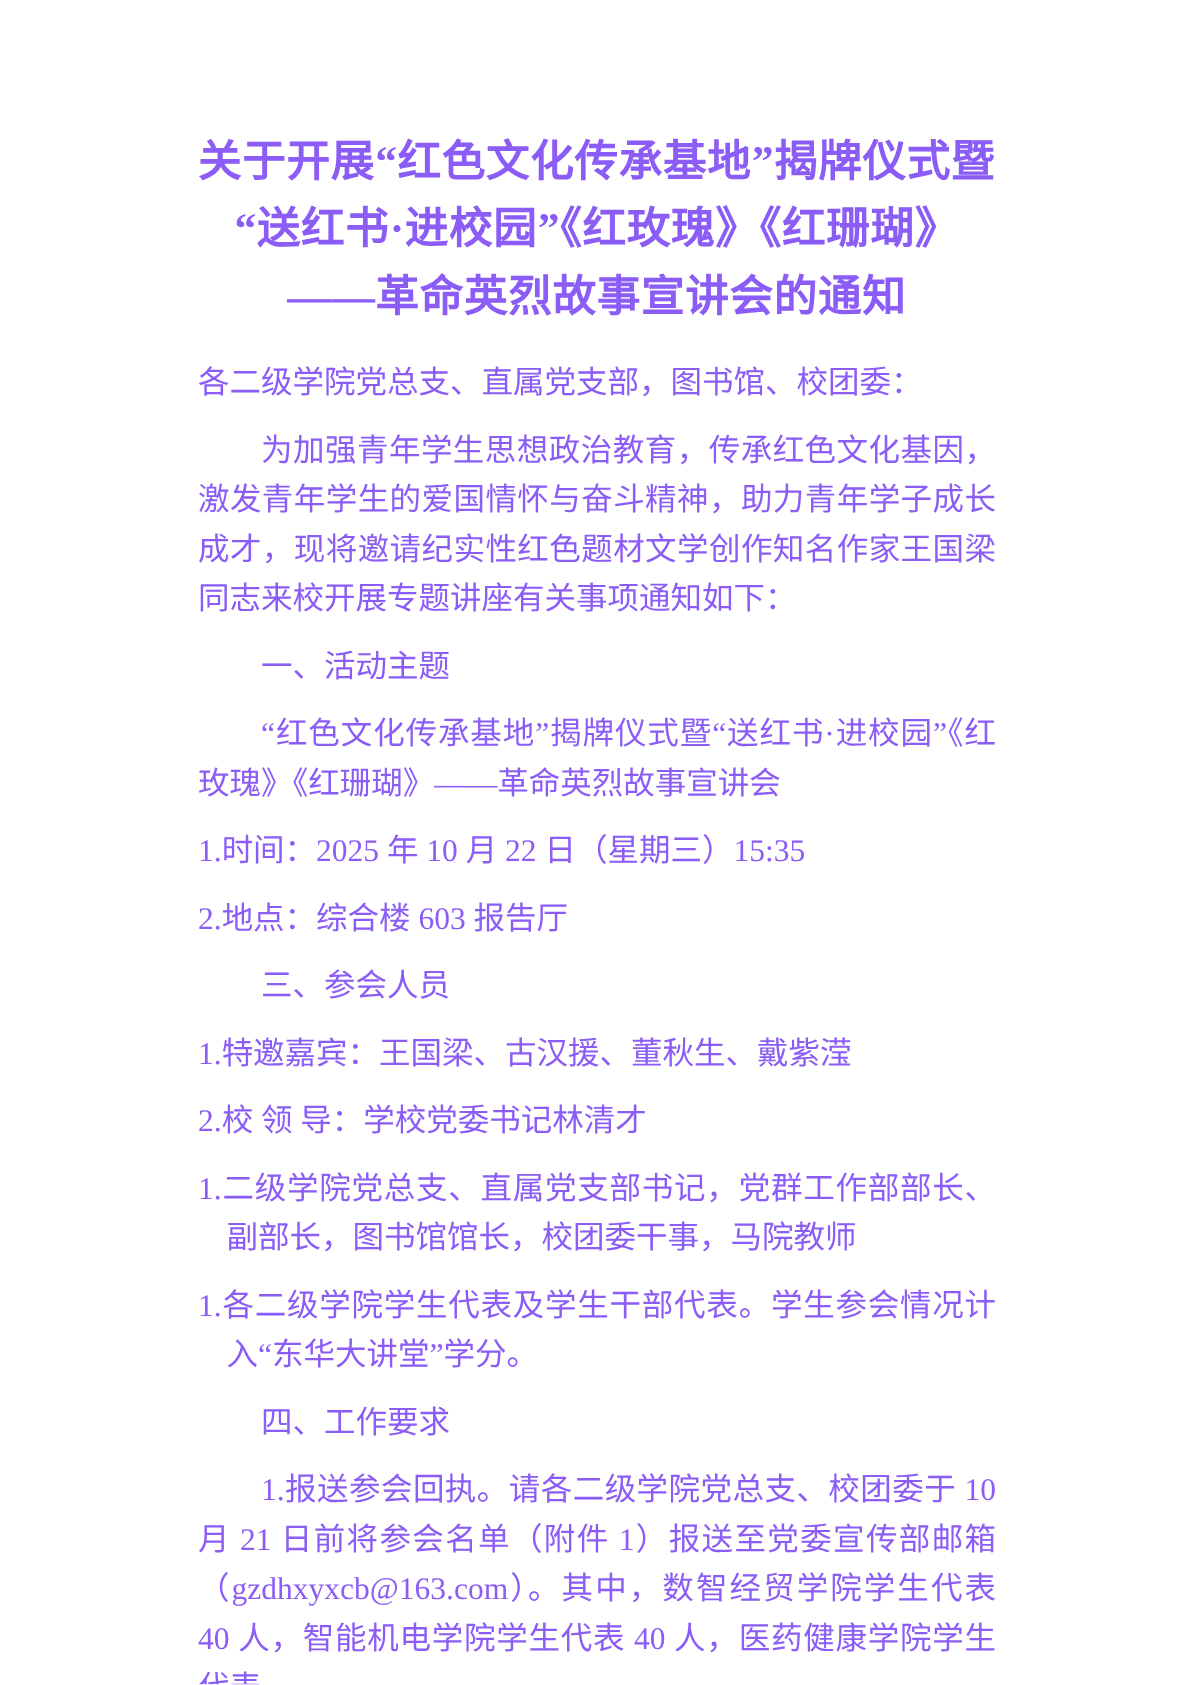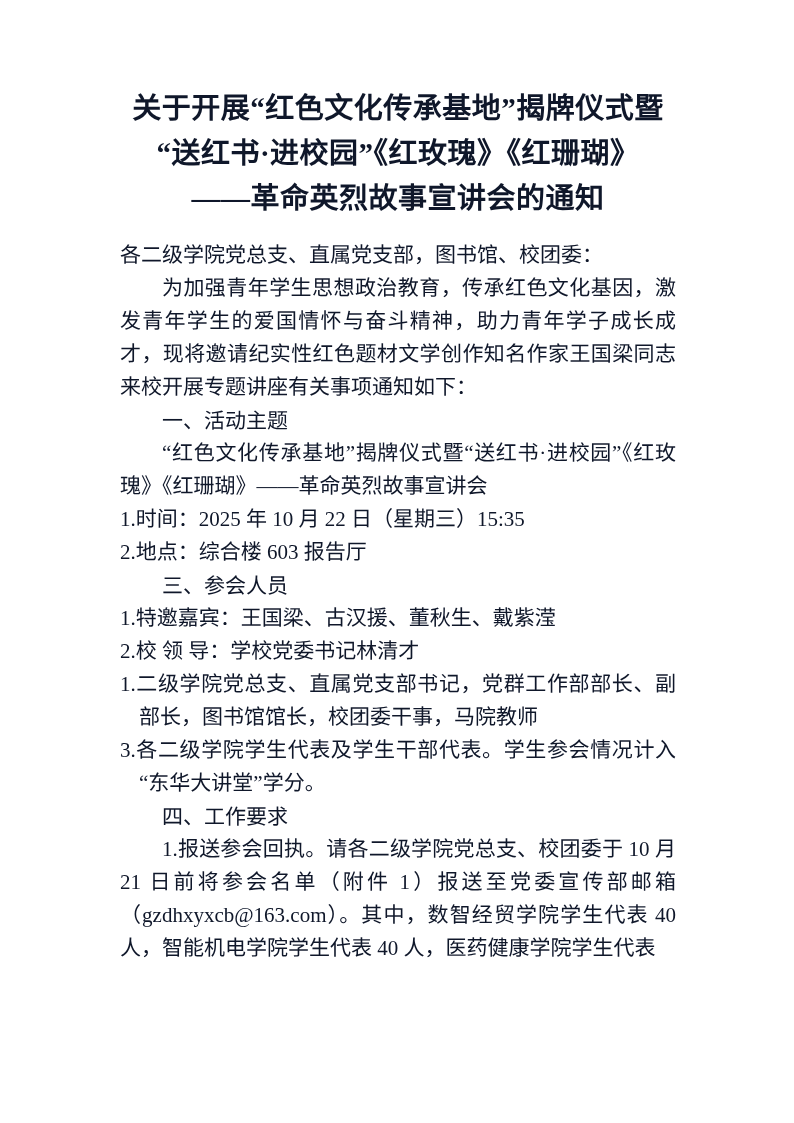--- a/index.html
+++ b/index.html
@@ -6,40 +6,40 @@
     margin: 0;
     padding: 0;
     background: #ffffff;
   }
   .page {
     width: 794px;
     height: 1123px;
     box-sizing: border-box;
     margin: 0 auto;
     background: #ffffff;
-    color: #0f172a;
+    color: #8b5cf6;
     padding: 86px 118px 40px 120px;
     overflow: hidden;
   }
   .doc-title {
     font-family: "Liberation Serif", "DejaVu Serif", serif;
     font-weight: 700;
     font-size: 29px;
     line-height: 45px;
     text-align: center;
     margin: 0 0 18px 0;
     letter-spacing: 0.5px;
   }
   .doc-body {
     font-family: "Liberation Serif", "DejaVu Serif", serif;
     font-size: 21px;
     line-height: 33px;
   }
   .doc-body p {
-    margin: 0;
+    margin: 12px;
     text-align: justify;
   }
   .indent {
     text-indent: 2em;
   }
   .sec-heading {
     font-family: "Liberation Sans", "DejaVu Sans", sans-serif;
     font-weight: 400;
     font-size: 21px;
     line-height: 33px;
@@ -73,19 +73,19 @@
     <p class="sec-heading">一、活动主题</p>
     <p class="indent">“红色文化传承基地”揭牌仪式暨“送红书·进校园”《红玫瑰》《红珊瑚》——革命英烈故事宣讲会</p>
 
     <p class="item">1.时间：2025 年 10 月 22 日（星期三）15:35</p>
     <p class="item">2.地点：综合楼 603 报告厅</p>
 
     <p class="sec-heading">三、参会人员</p>
     <p class="item">1.特邀嘉宾：王国梁、古汉援、董秋生、戴紫滢</p>
     <p class="item">2.校 领 导：学校党委书记林清才</p>
     <p class="item">1.二级学院党总支、直属党支部书记，党群工作部部长、副部长，图书馆馆长，校团委干事，马院教师</p>
-    <p class="item">3.各二级学院学生代表及学生干部代表。学生参会情况计入“东华大讲堂”学分。</p>
+    <p class="item">1.各二级学院学生代表及学生干部代表。学生参会情况计入“东华大讲堂”学分。</p>
 
     <p class="sec-heading">四、工作要求</p>
     <p class="indent">1.报送参会回执。请各二级学院党总支、校团委于 10 月 21 日前将参会名单（附件 1）报送至党委宣传部邮箱（gzdhxyxcb@163.com）。其中，数智经贸学院学生代表 40 人，智能机电学院学生代表 40 人，医药健康学院学生代表</p>
 
   </div>
 </div>
 
 </body></html>

